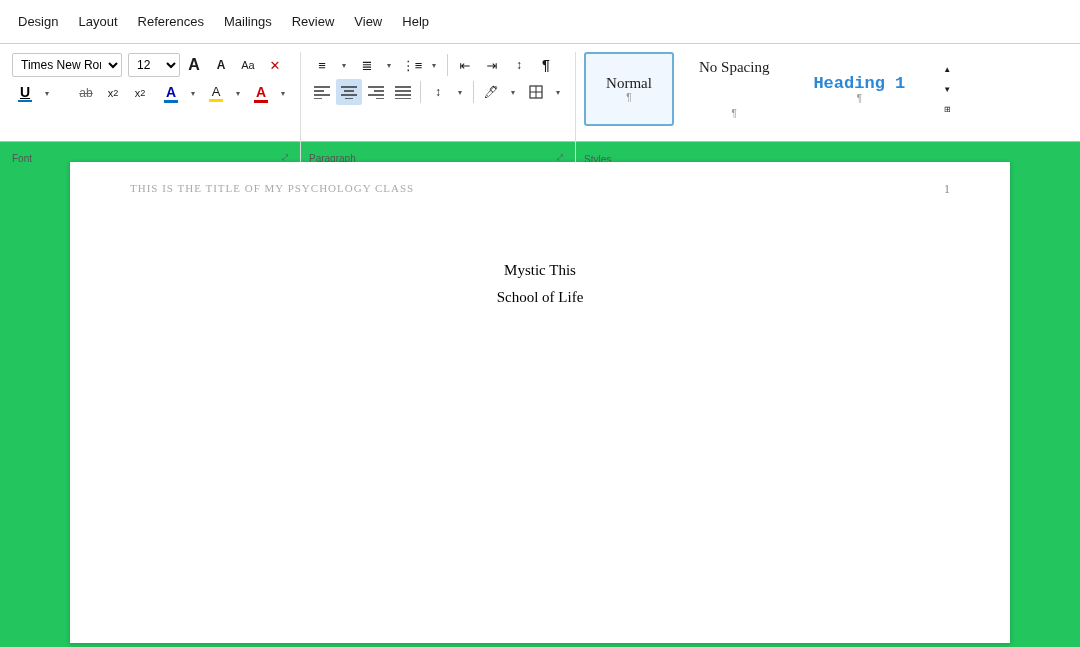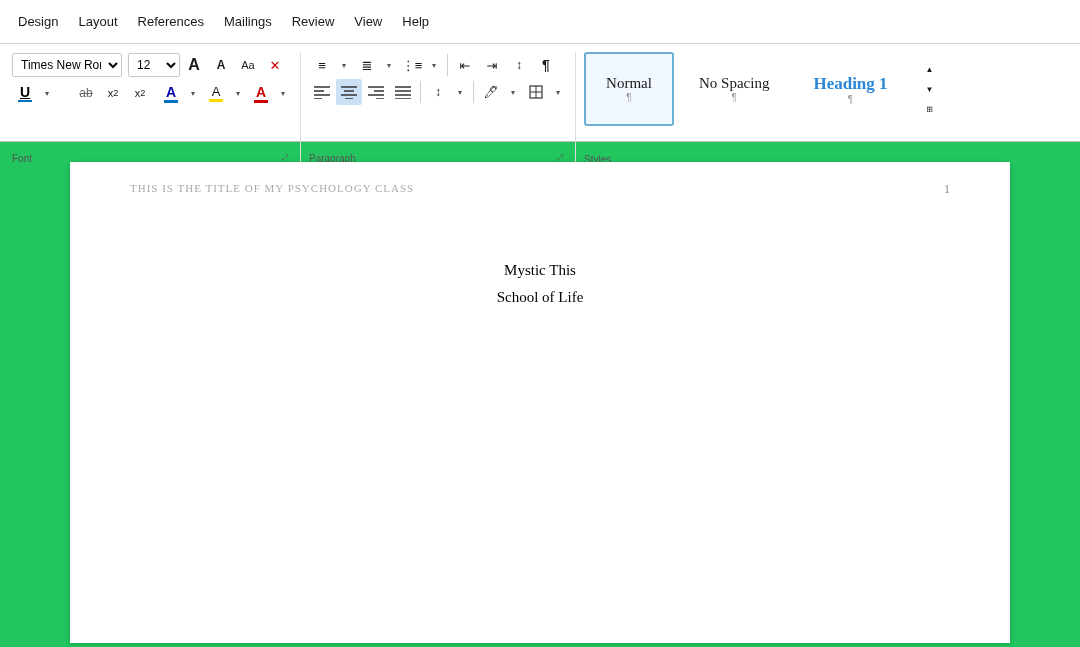--- a/index.html
+++ b/index.html
@@ -381,27 +381,27 @@
     </div>
 
     <div class="rb-group" style="flex:1; border-right:none;">
       <div class="rb-group-content" style="flex-direction:row; gap:6px; align-items:center; justify-content:flex-start; flex:1;">
 
         <button class="style-btn normal-style" style="min-width:90px;">
           <span style="font-size:15px; font-weight:normal; font-family:'Times New Roman', serif; color:#1a1a1a;">Normal</span>
           <span style="font-size:10px; color:#999;">¶</span>
         </button>
 
-        <button class="style-btn" style="min-width:90px;">
+        <button class="style-btn" style="min-width:90px;justify-content:space-between;">
           <span style="font-size:15px; font-weight:normal; font-family:'Times New Roman', serif; color:#1a1a1a;">No Spacing</span>
           <span style="font-size:10px; color:#999;">¶</span>
         </button>
 
         <button class="style-btn" style="min-width:90px;">
-          <span style="font-size:17px; font-weight:bold; color:#2b88d8; font-family:Liberation Serif, serif;">Heading 1</span>
+          <span style="font-size:17px; font-weight:bold; color:#2b88d8; font-family:Liberation Mono, monospace;">Heading 1</span>
           <span style="font-size:10px; color:#999;">¶</span>
         </button>
 
         <div style="display:flex; flex-direction:column; gap:2px; margin-left:4px;">
           <button class="icon-btn" style="height:18px; font-size:8px;">▲</button>
           <button class="icon-btn" style="height:18px; font-size:8px;">▼</button>
           <button class="icon-btn" style="height:18px; font-size:8px;">⊞</button>
         </div>
       </div>
       <div class="rb-group-footer" style="justify-content:flex-start;margin-top:28px;">

